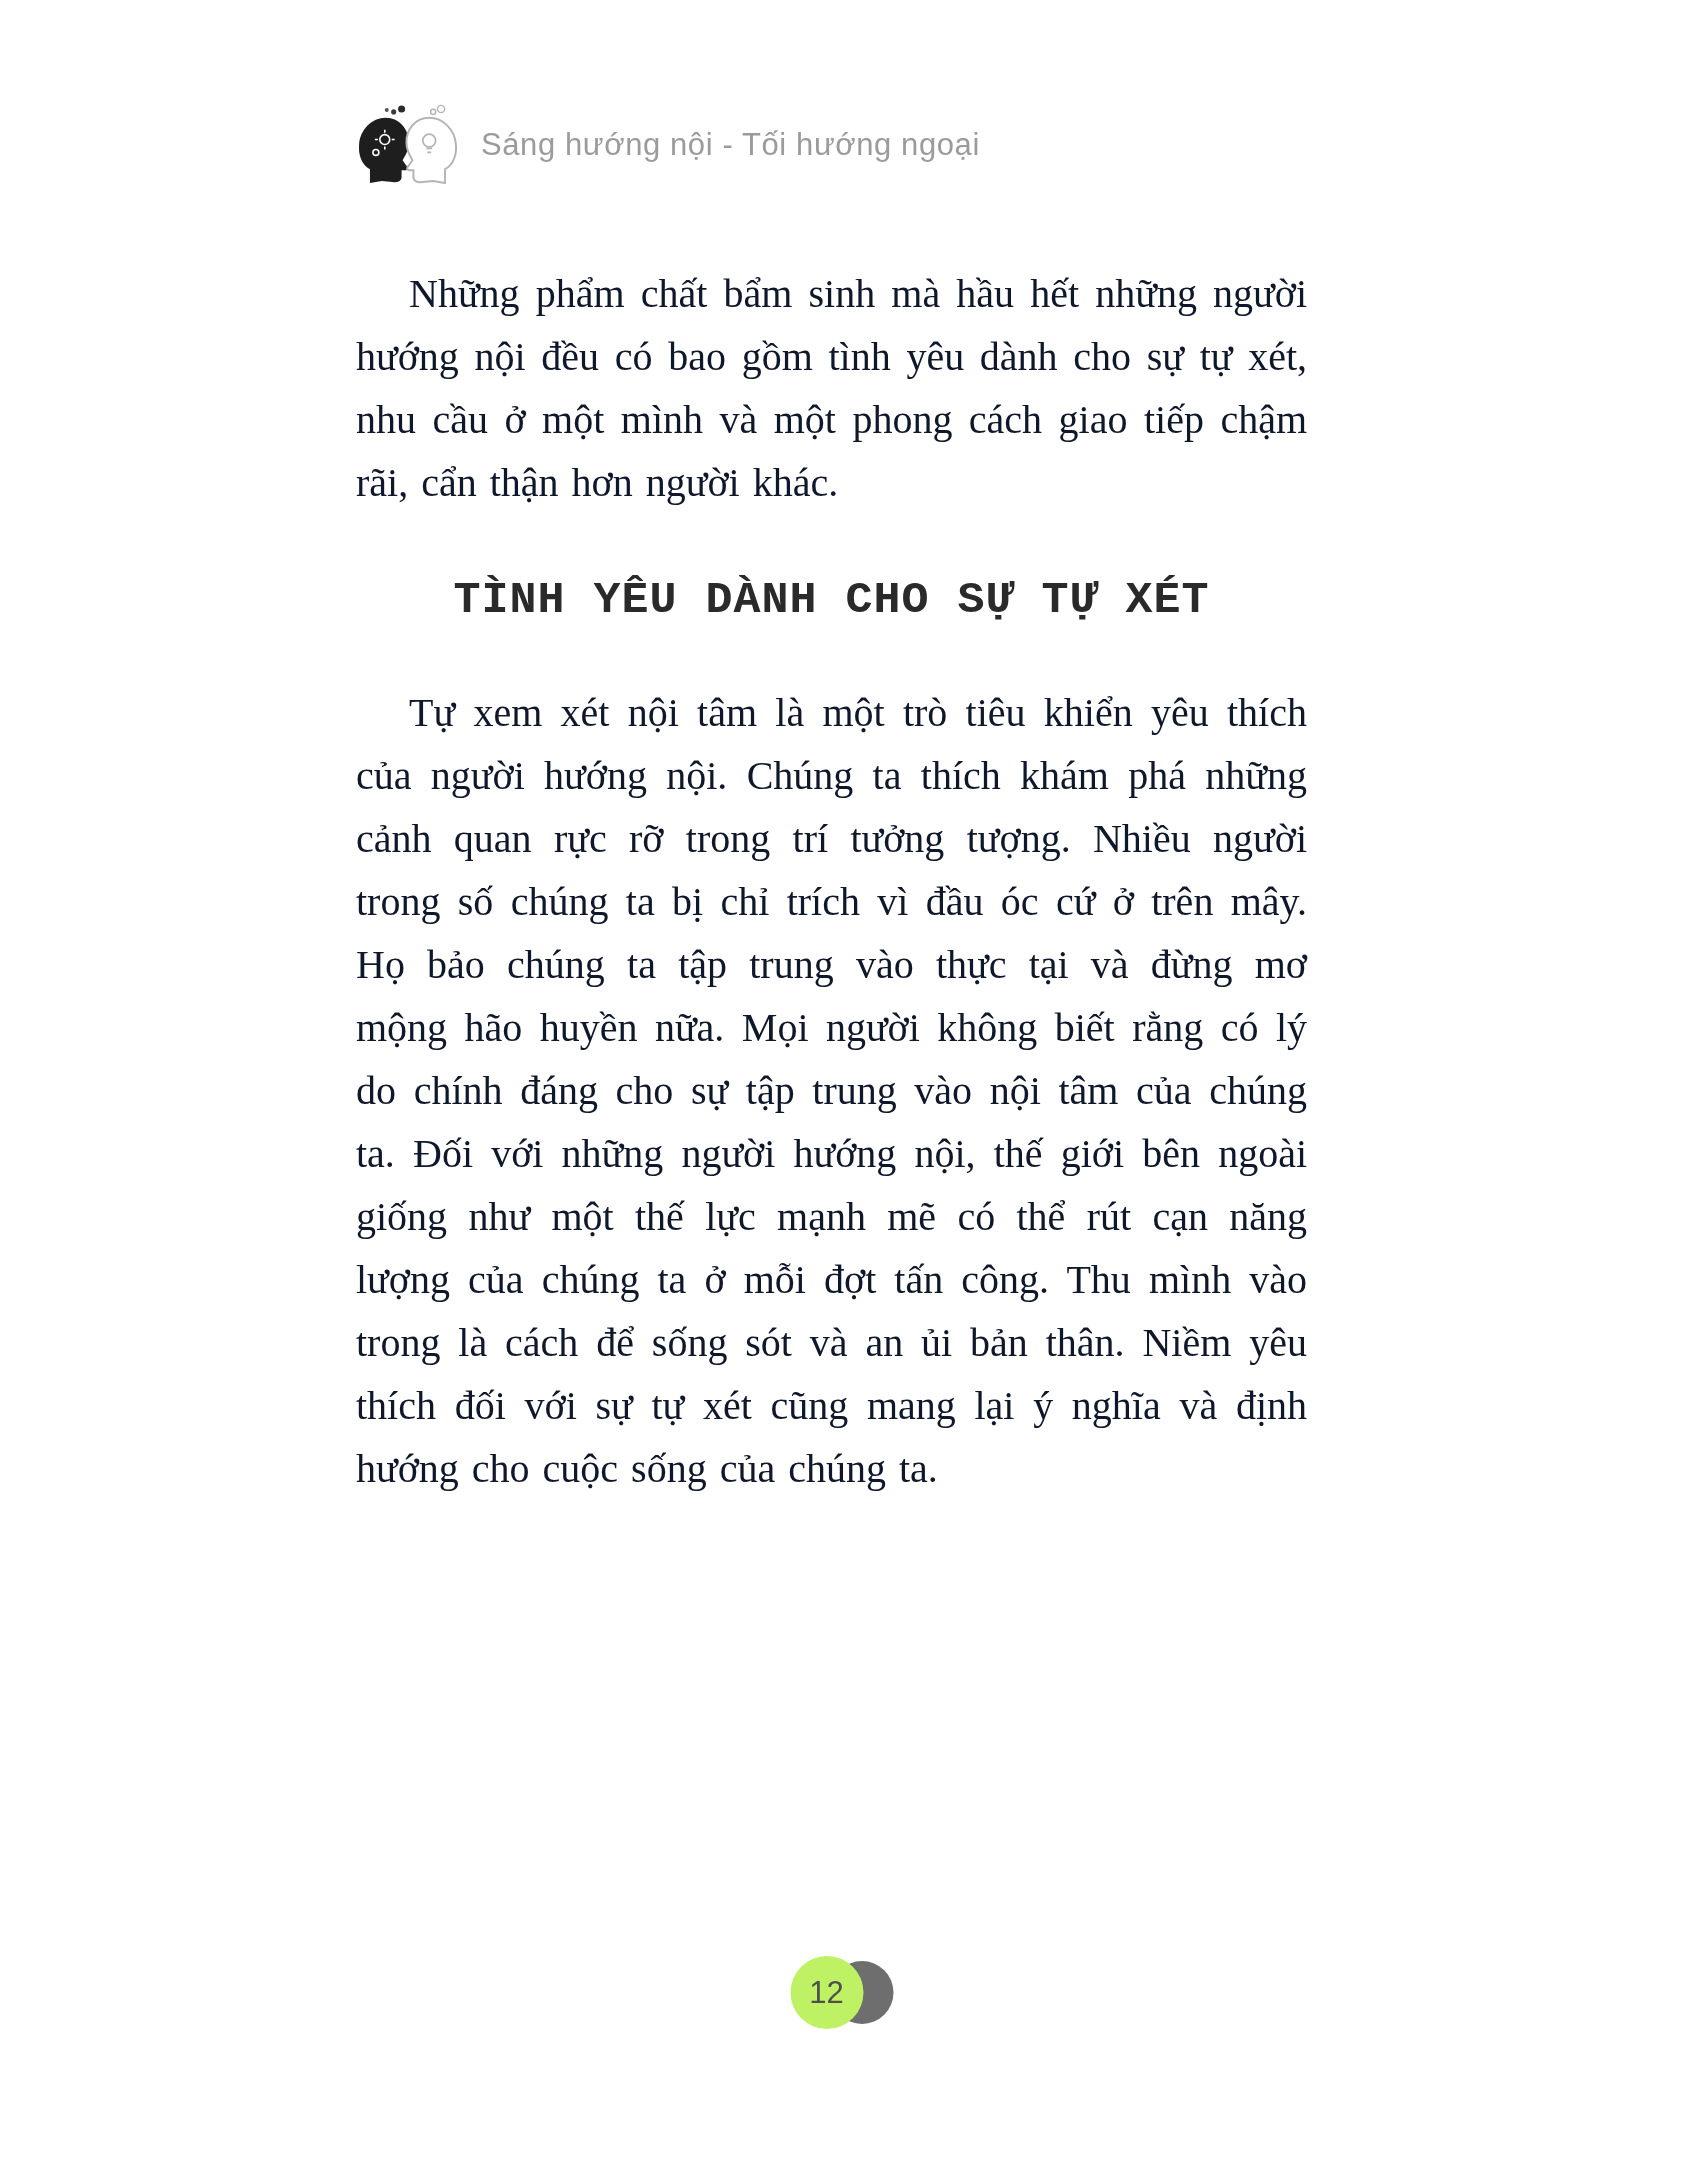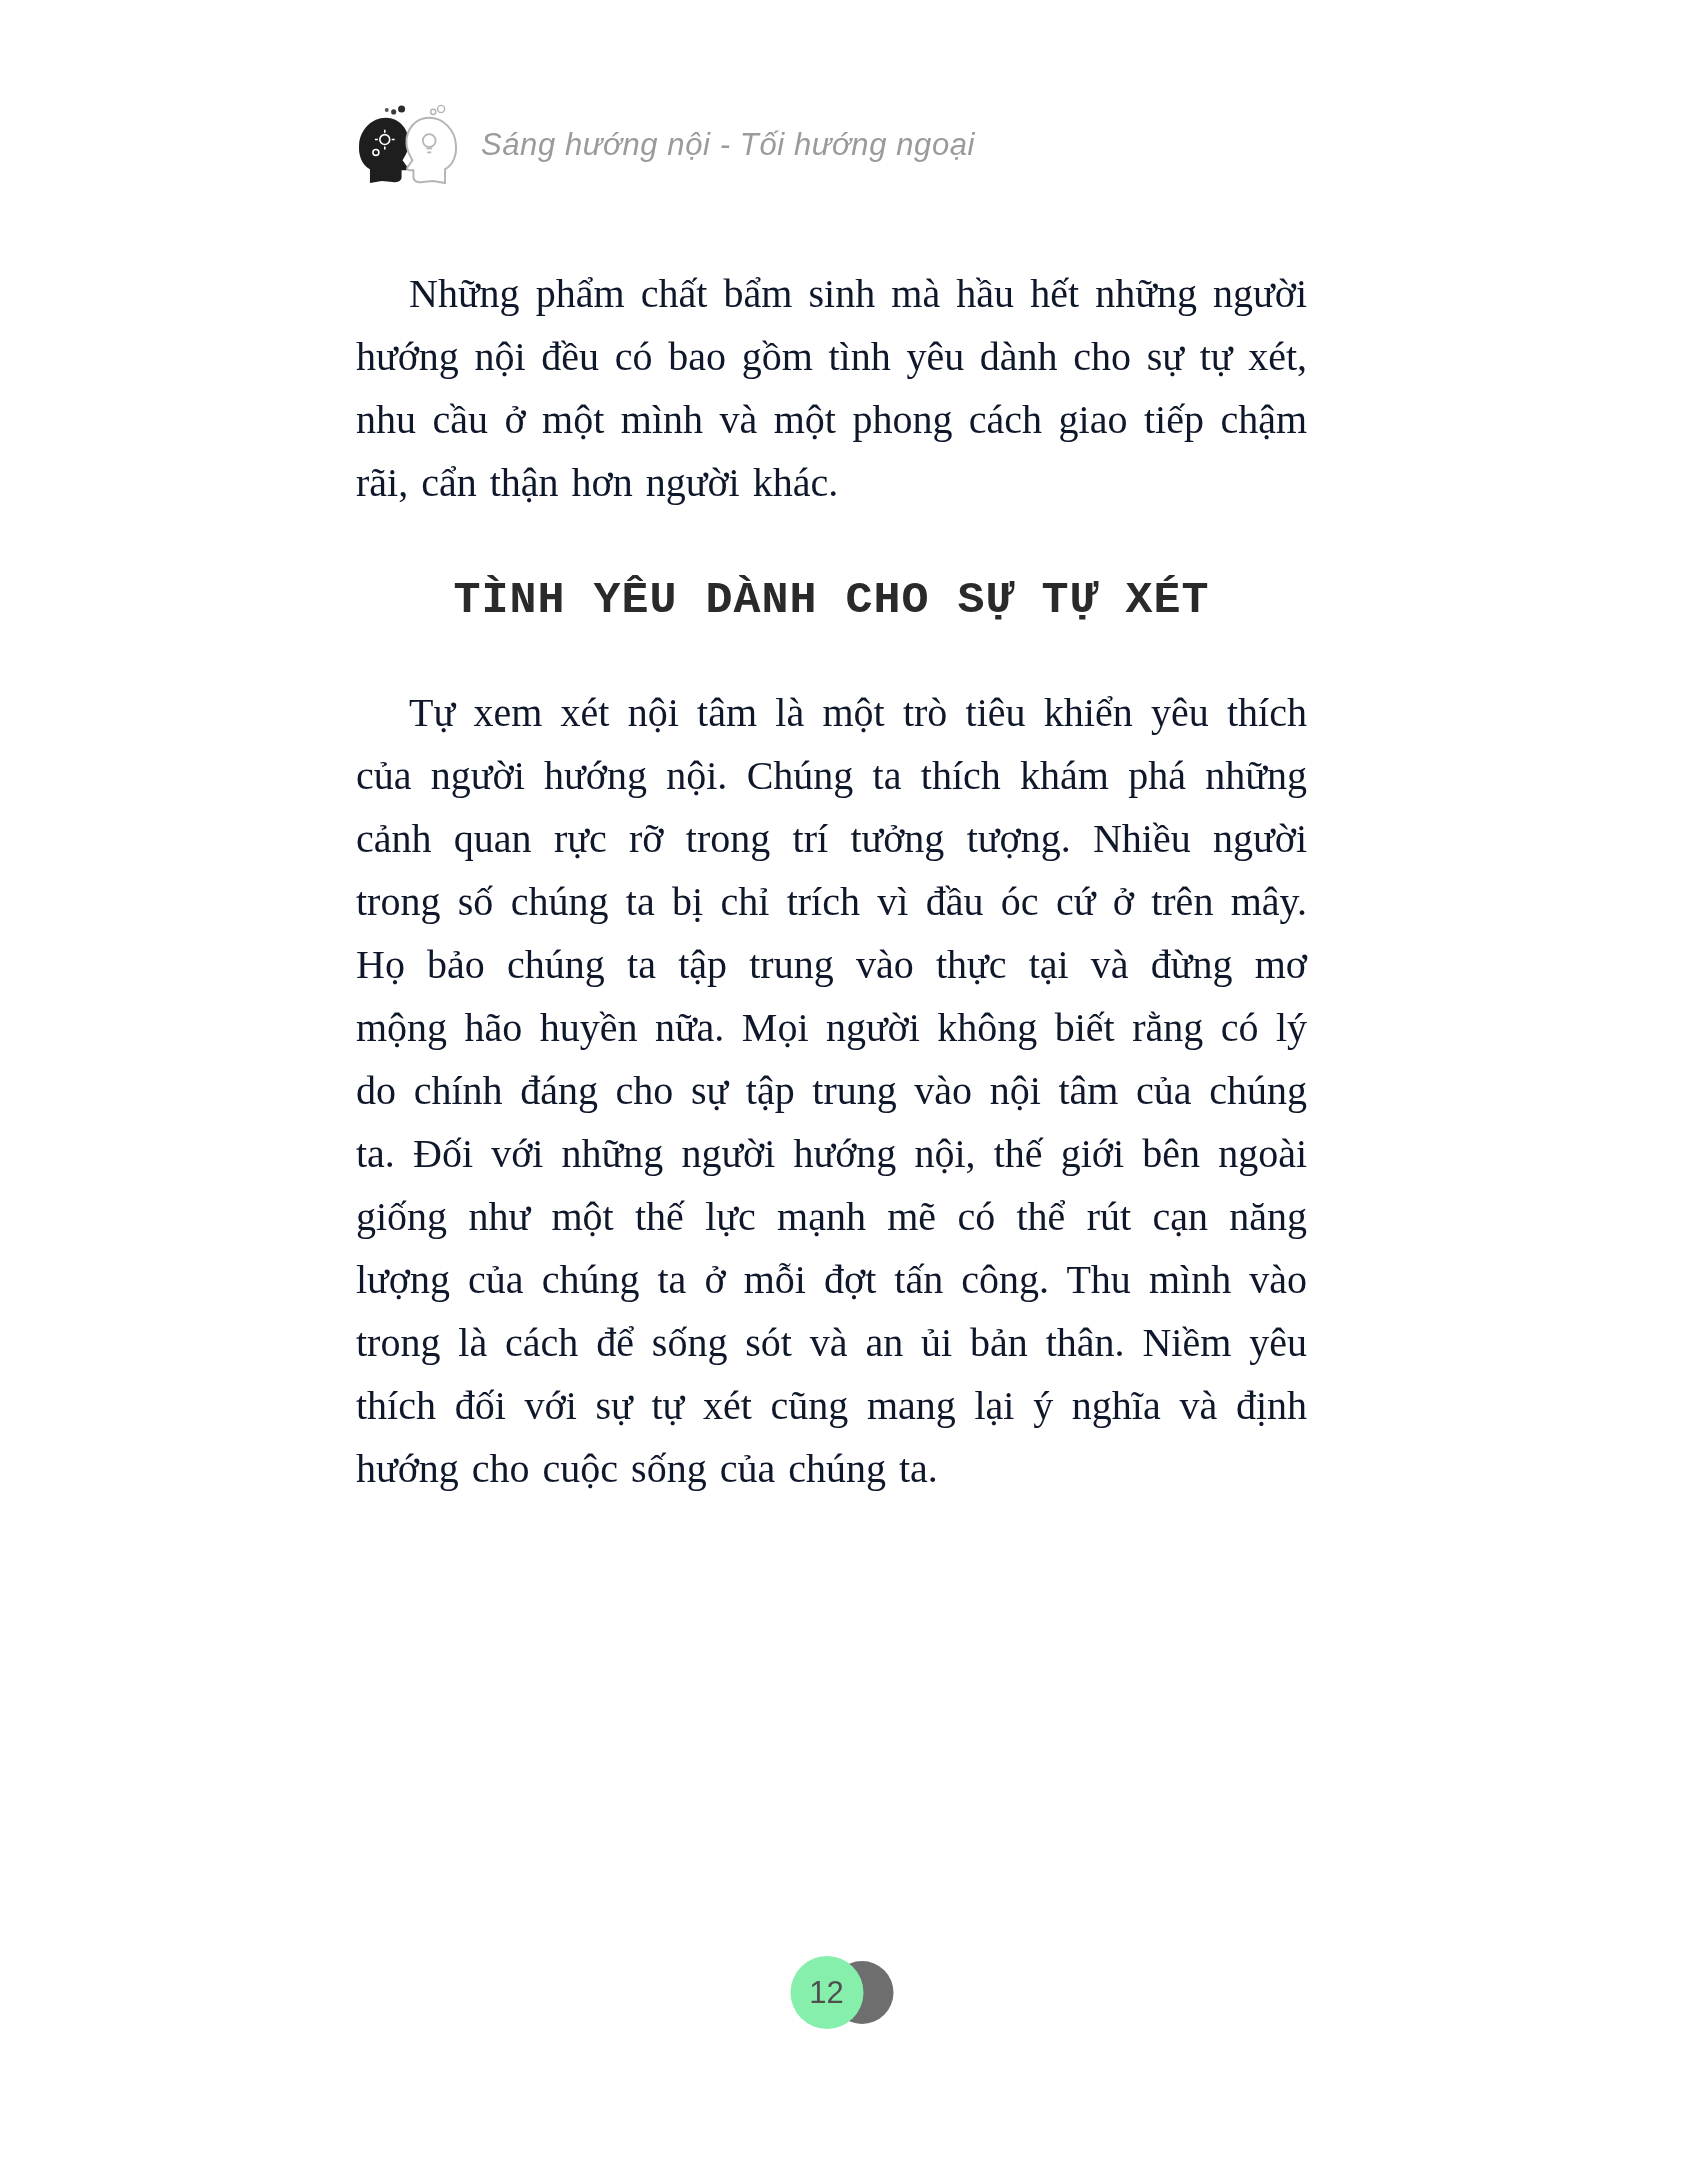--- a/index.html
+++ b/index.html
@@ -20,21 +20,20 @@
   }
   .content {
     padding: 104px 376px 0 356px; 
   }
   
   .book-header {
     display: flex;
     align-items: center;
     gap: 22px;
     margin-bottom: 77px;
-    font-style: italic;
   }
   .book-header .hdr-icon { flex: 0 0 auto; line-height: 0; }
   .book-header .hdr-title {
     font-family: "Liberation Sans", sans-serif;
     font-weight: 400;
     font-size: 31px;
     color: #9b9b9b;
     letter-spacing: 0.6px;
   }
   
@@ -74,21 +73,21 @@
     border-radius: 50%;
     background: #6e6e6e;
   }
   .page-badge .num-circle {
     position: absolute;
     left: 0;
     top: 0;
     width: 73px;
     height: 73px;
     border-radius: 50%;
-    background: #86efac;
+    background: #bef264;
     display: flex;
     align-items: center;
     justify-content: center;
   }
   .page-badge .num-circle span {
     font-family: "Liberation Sans", sans-serif;
     font-size: 31px;
     color: #4f4f4f;
   }
 </style>

